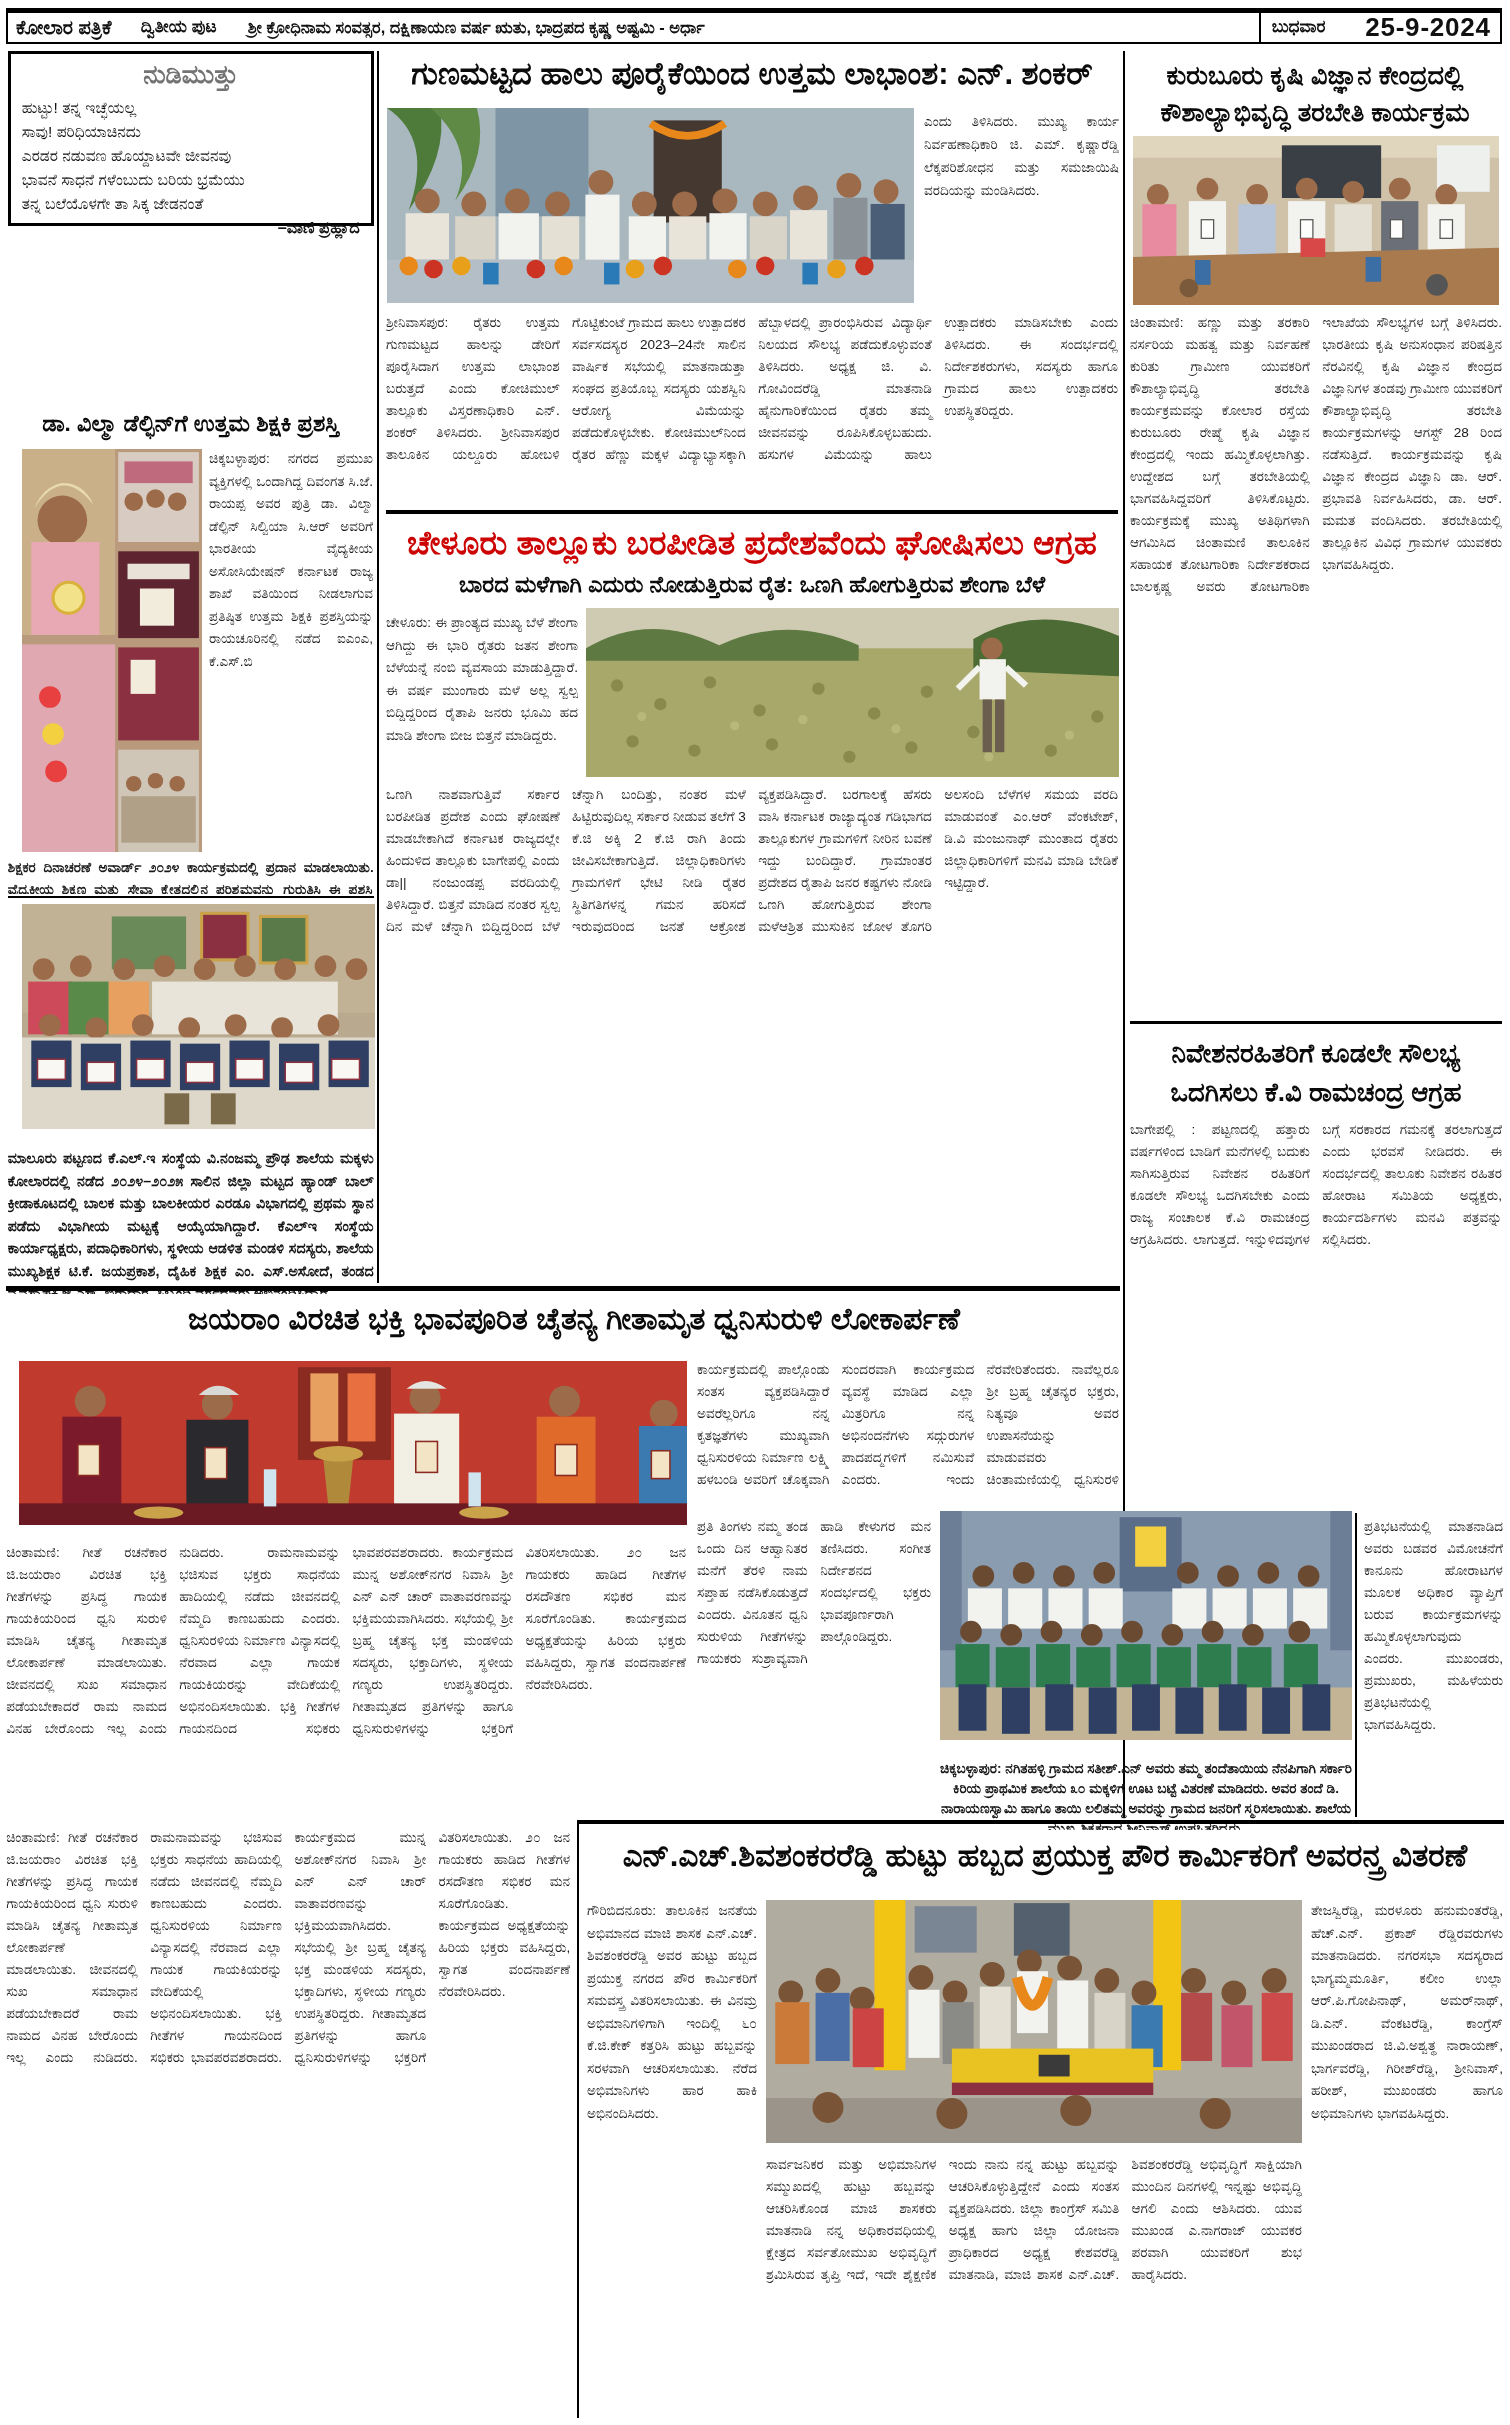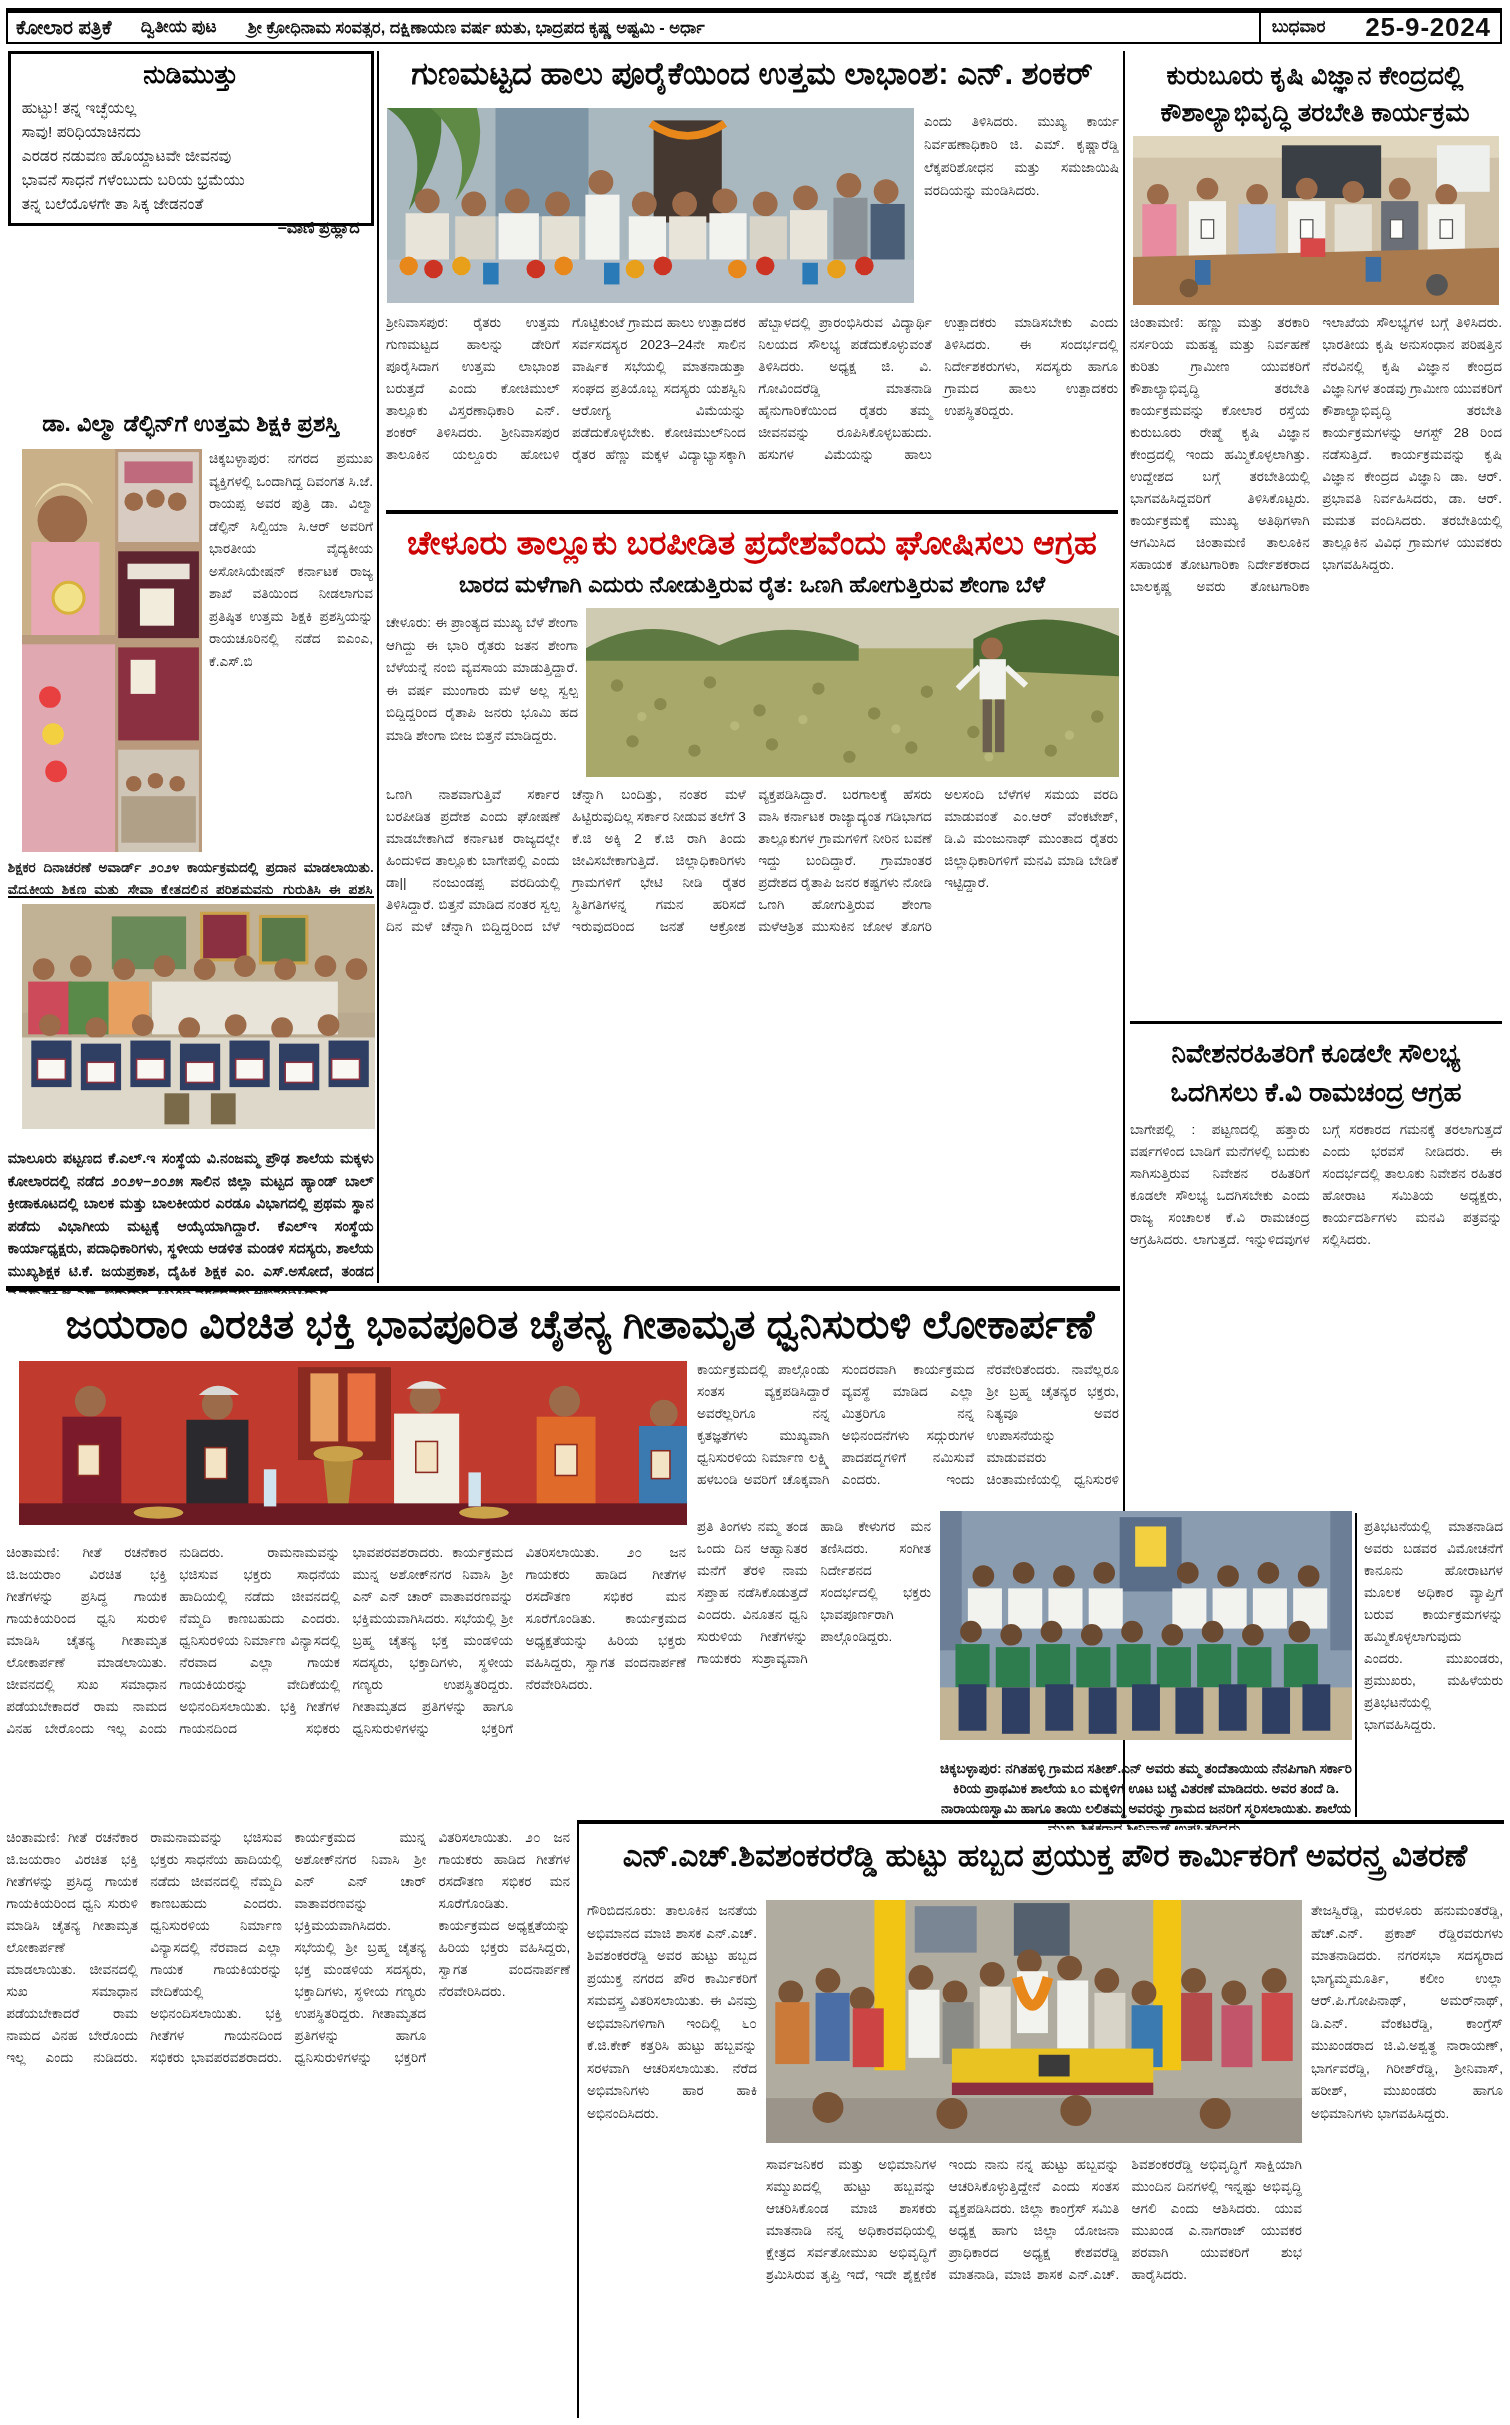--- a/index.html
+++ b/index.html
@@ -48,21 +48,21 @@
       <span id="mh-date">25-9-2024</span>
     </span>
   </div>
 
   <div class="rule-v" style="left:377px;top:51px;width:2.3px;height:1232px;"></div>
   <div class="rule-v" style="left:1123px;top:51px;width:2.3px;height:1767px;"></div>
   <div class="rule-v" style="left:1355px;top:1513px;width:2.3px;height:304px;"></div>
   <div class="rule-v" style="left:577px;top:1820px;width:2.3px;height:598px;"></div>
 
   <div class="qbox" style="left:7.7px;top:51px;width:366px;height:175px;">
-    <div class="qtitle" style="color:#000000;">ನುಡಿಮುತ್ತು</div>
+    <div class="qtitle" style="color:#737373;">ನುಡಿಮುತ್ತು</div>
     <div class="qline">ಹುಟ್ಟು! ತನ್ನ ಇಚ್ಛೆಯಲ್ಲ</div>
     <div class="qline">ಸಾವು! ಪರಿಧಿಯಾಚಿನದು</div>
     <div class="qline">ಎರಡರ ನಡುವಣ ಹೊಯ್ದಾಟವೇ ಜೀವನವು</div>
     <div class="qline">ಭಾವನೆ ಸಾಧನೆ ಗಳೆಂಬುದು ಬರಿಯ ಭ್ರಮೆಯು</div>
     <div class="qline">ತನ್ನ ಬಲೆಯೊಳಗೇ ತಾ ಸಿಕ್ಕ ಜೇಡನಂತೆ</div>
     <div class="qby">–ವಾಣಿ ಪ್ರಹ್ಲಾದ</div>
   </div>
 
 
   <div class="hl" style="left:7.7px;top:411px;width:366px;font-size:22.5px;">ಡಾ. ವಿಲ್ಮಾ ಡೆಲ್ಫಿನ್‌ಗೆ ಉತ್ತಮ ಶಿಕ್ಷಕಿ ಪ್ರಶಸ್ತಿ</div>
@@ -308,21 +308,21 @@
   <div class="body-txt cols2" style="left:1130px;top:312px;width:372px;height:707px;">ಚಿಂತಾಮಣಿ: ಹಣ್ಣು ಮತ್ತು ತರಕಾರಿ ನರ್ಸರಿಯ ಮಹತ್ವ ಮತ್ತು ನಿರ್ವಹಣೆ ಕುರಿತು ಗ್ರಾಮೀಣ ಯುವಕರಿಗೆ ಕೌಶಾಲ್ಯಾಭಿವೃದ್ಧಿ ತರಬೇತಿ ಕಾರ್ಯಕ್ರಮವನ್ನು ಕೋಲಾರ ರಸ್ತೆಯ ಕುರುಬೂರು ರೇಷ್ಮೆ ಕೃಷಿ ವಿಜ್ಞಾನ ಕೇಂದ್ರದಲ್ಲಿ ಇಂದು ಹಮ್ಮಿಕೊಳ್ಳಲಾಗಿತ್ತು. ಉದ್ದೇಶದ ಬಗ್ಗೆ ತರಬೇತಿಯಲ್ಲಿ ಭಾಗವಹಿಸಿದ್ದವರಿಗೆ ತಿಳಿಸಿಕೊಟ್ಟರು. ಕಾರ್ಯಕ್ರಮಕ್ಕೆ ಮುಖ್ಯ ಅತಿಥಿಗಳಾಗಿ ಆಗಮಿಸಿದ ಚಿಂತಾಮಣಿ ತಾಲೂಕಿನ ಸಹಾಯಕ ತೋಟಗಾರಿಕಾ ನಿರ್ದೇಶಕರಾದ ಬಾಲಕೃಷ್ಣ ಅವರು ತೋಟಗಾರಿಕಾ ಇಲಾಖೆಯ ಸೌಲಭ್ಯಗಳ ಬಗ್ಗೆ ತಿಳಿಸಿದರು. ಭಾರತೀಯ ಕೃಷಿ ಅನುಸಂಧಾನ ಪರಿಷತ್ತಿನ ನೆರವಿನಲ್ಲಿ ಕೃಷಿ ವಿಜ್ಞಾನ ಕೇಂದ್ರದ ವಿಜ್ಞಾನಿಗಳ ತಂಡವು ಗ್ರಾಮೀಣ ಯುವಕರಿಗೆ ಕೌಶಾಲ್ಯಾಭಿವೃದ್ಧಿ ತರಬೇತಿ ಕಾರ್ಯಕ್ರಮಗಳನ್ನು ಆಗಸ್ಟ್ 28 ರಿಂದ ನಡೆಸುತ್ತಿದೆ. ಕಾರ್ಯಕ್ರಮವನ್ನು ಕೃಷಿ ವಿಜ್ಞಾನ ಕೇಂದ್ರದ ವಿಜ್ಞಾನಿ ಡಾ. ಆರ್. ಪ್ರಭಾವತಿ ನಿರ್ವಹಿಸಿದರು, ಡಾ. ಆರ್. ಮಮತ ವಂದಿಸಿದರು. ತರಬೇತಿಯಲ್ಲಿ ತಾಲ್ಲೂಕಿನ ವಿವಿಧ ಗ್ರಾಮಗಳ ಯುವಕರು ಭಾಗವಹಿಸಿದ್ದರು.</div>
 
   <div class="rule-h" style="left:1130px;top:1021px;width:372px;height:3.1px;"></div>
 
   <div class="hl" style="left:1130px;top:1034px;width:372px;font-size:26px;line-height:39px;">ನಿವೇಶನರಹಿತರಿಗೆ ಕೂಡಲೇ ಸೌಲಭ್ಯ ಒದಗಿಸಲು ಕೆ.ವಿ ರಾಮಚಂದ್ರ ಆಗ್ರಹ</div>
 
   <div class="body-txt cols2" style="left:1130px;top:1119px;width:372px;height:387px;">ಬಾಗೇಪಲ್ಲಿ : ಪಟ್ಟಣದಲ್ಲಿ ಹತ್ತಾರು ವರ್ಷಗಳಿಂದ ಬಾಡಿಗೆ ಮನೆಗಳಲ್ಲಿ ಬದುಕು ಸಾಗಿಸುತ್ತಿರುವ ನಿವೇಶನ ರಹಿತರಿಗೆ ಕೂಡಲೇ ಸೌಲಭ್ಯ ಒದಗಿಸಬೇಕು ಎಂದು ರಾಜ್ಯ ಸಂಚಾಲಕ ಕೆ.ವಿ ರಾಮಚಂದ್ರ ಆಗ್ರಹಿಸಿದರು. ಲಾಗುತ್ತದೆ. ಇನ್ನುಳಿದವುಗಳ ಬಗ್ಗೆ ಸರಕಾರದ ಗಮನಕ್ಕೆ ತರಲಾಗುತ್ತದೆ ಎಂದು ಭರವಸೆ ನೀಡಿದರು. ಈ ಸಂದರ್ಭದಲ್ಲಿ ತಾಲೂಕು ನಿವೇಶನ ರಹಿತರ ಹೋರಾಟ ಸಮಿತಿಯ ಅಧ್ಯಕ್ಷರು, ಕಾರ್ಯದರ್ಶಿಗಳು ಮನವಿ ಪತ್ರವನ್ನು ಸಲ್ಲಿಸಿದರು.</div>
   <div class="body-txt" style="left:1364px;top:1516px;width:139px;height:299px;">ಪ್ರತಿಭಟನೆಯಲ್ಲಿ ಮಾತನಾಡಿದ ಅವರು ಬಡವರ ವಿಮೋಚನೆಗೆ ಕಾನೂನು ಹೋರಾಟಗಳ ಮೂಲಕ ಅಧಿಕಾರ ವ್ಯಾಪ್ತಿಗೆ ಬರುವ ಕಾರ್ಯಕ್ರಮಗಳನ್ನು ಹಮ್ಮಿಕೊಳ್ಳಲಾಗುವುದು ಎಂದರು. ಮುಖಂಡರು, ಪ್ರಮುಖರು, ಮಹಿಳೆಯರು ಪ್ರತಿಭಟನೆಯಲ್ಲಿ ಭಾಗವಹಿಸಿದ್ದರು.</div>
 
   <div class="rule-h" style="left:6.2px;top:1286px;width:1114px;height:4.6px;"></div>
-  <div class="hl" style="left:23px;top:1302px;width:1114px;font-size:40px;">ಜಯರಾಂ ವಿರಚಿತ ಭಕ್ತಿ ಭಾವಪೂರಿತ ಚೈತನ್ಯ ಗೀತಾಮೃತ ಧ್ವನಿಸುರುಳಿ ಲೋಕಾರ್ಪಣೆ</div>
+  <div class="hl" style="left:17px;top:1302px;width:1114px;font-size:30px;">ಜಯರಾಂ ವಿರಚಿತ ಭಕ್ತಿ ಭಾವಪೂರಿತ ಚೈತನ್ಯ ಗೀತಾಮೃತ ಧ್ವನಿಸುರುಳಿ ಲೋಕಾರ್ಪಣೆ</div>
 
   <div class="photo" style="left:18.6px;top:1361px;width:668px;height:164px;">
     <svg viewBox="0 0 431 106" preserveAspectRatio="none">
       <rect x="0" y="0" width="431" height="106" fill="#c03a2e"></rect>
       <rect x="180" y="4" width="60" height="60" fill="#8a2a20"></rect>
       <rect x="188" y="8" width="18" height="44" fill="#e8a060"></rect>
         <rect x="212" y="8" width="18" height="44" fill="#e87040"></rect>
       <g fill="#9c6b4a">
         <circle cx="46" cy="26" r="10"></circle>
           <circle cx="128" cy="28" r="10"></circle>

